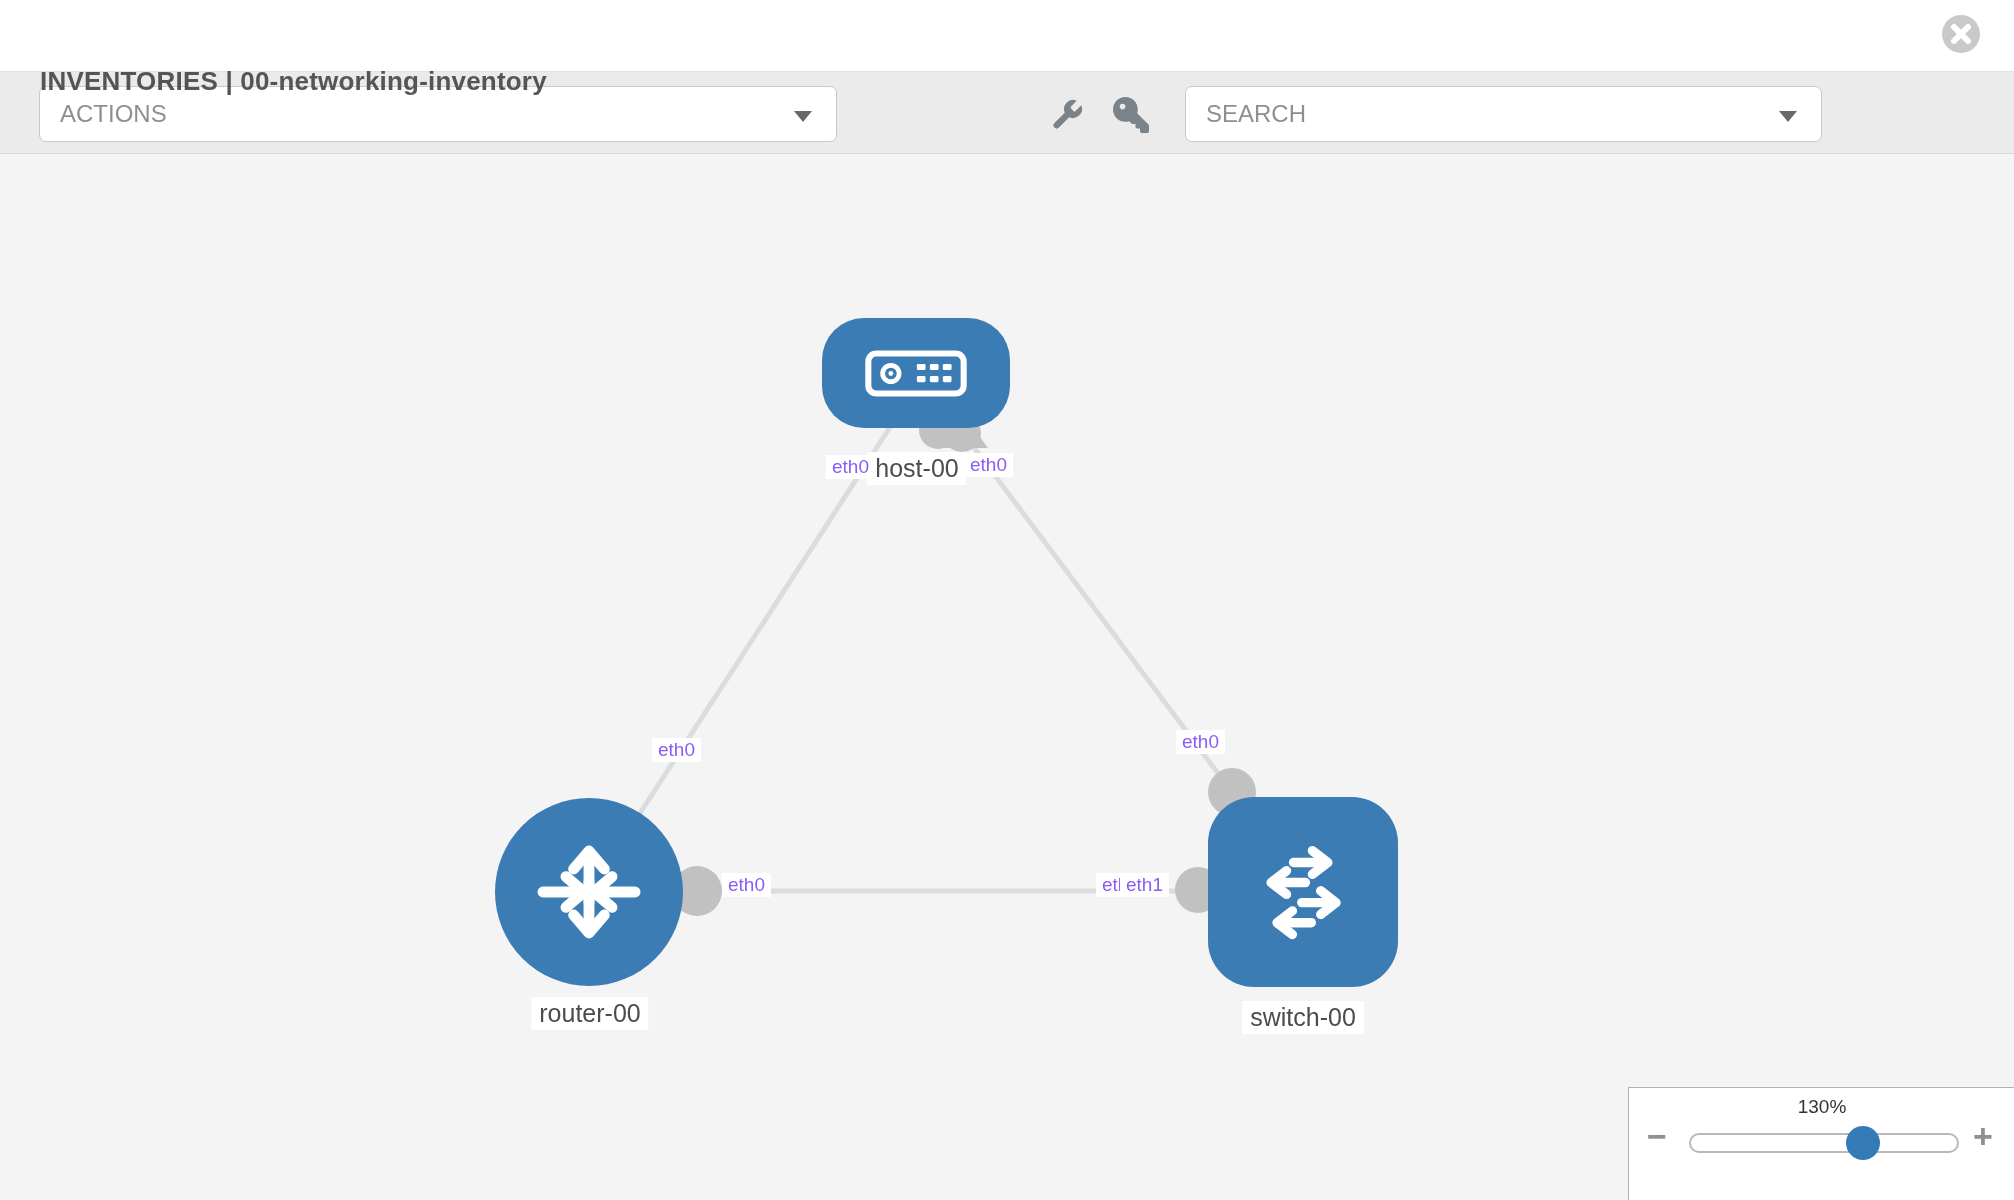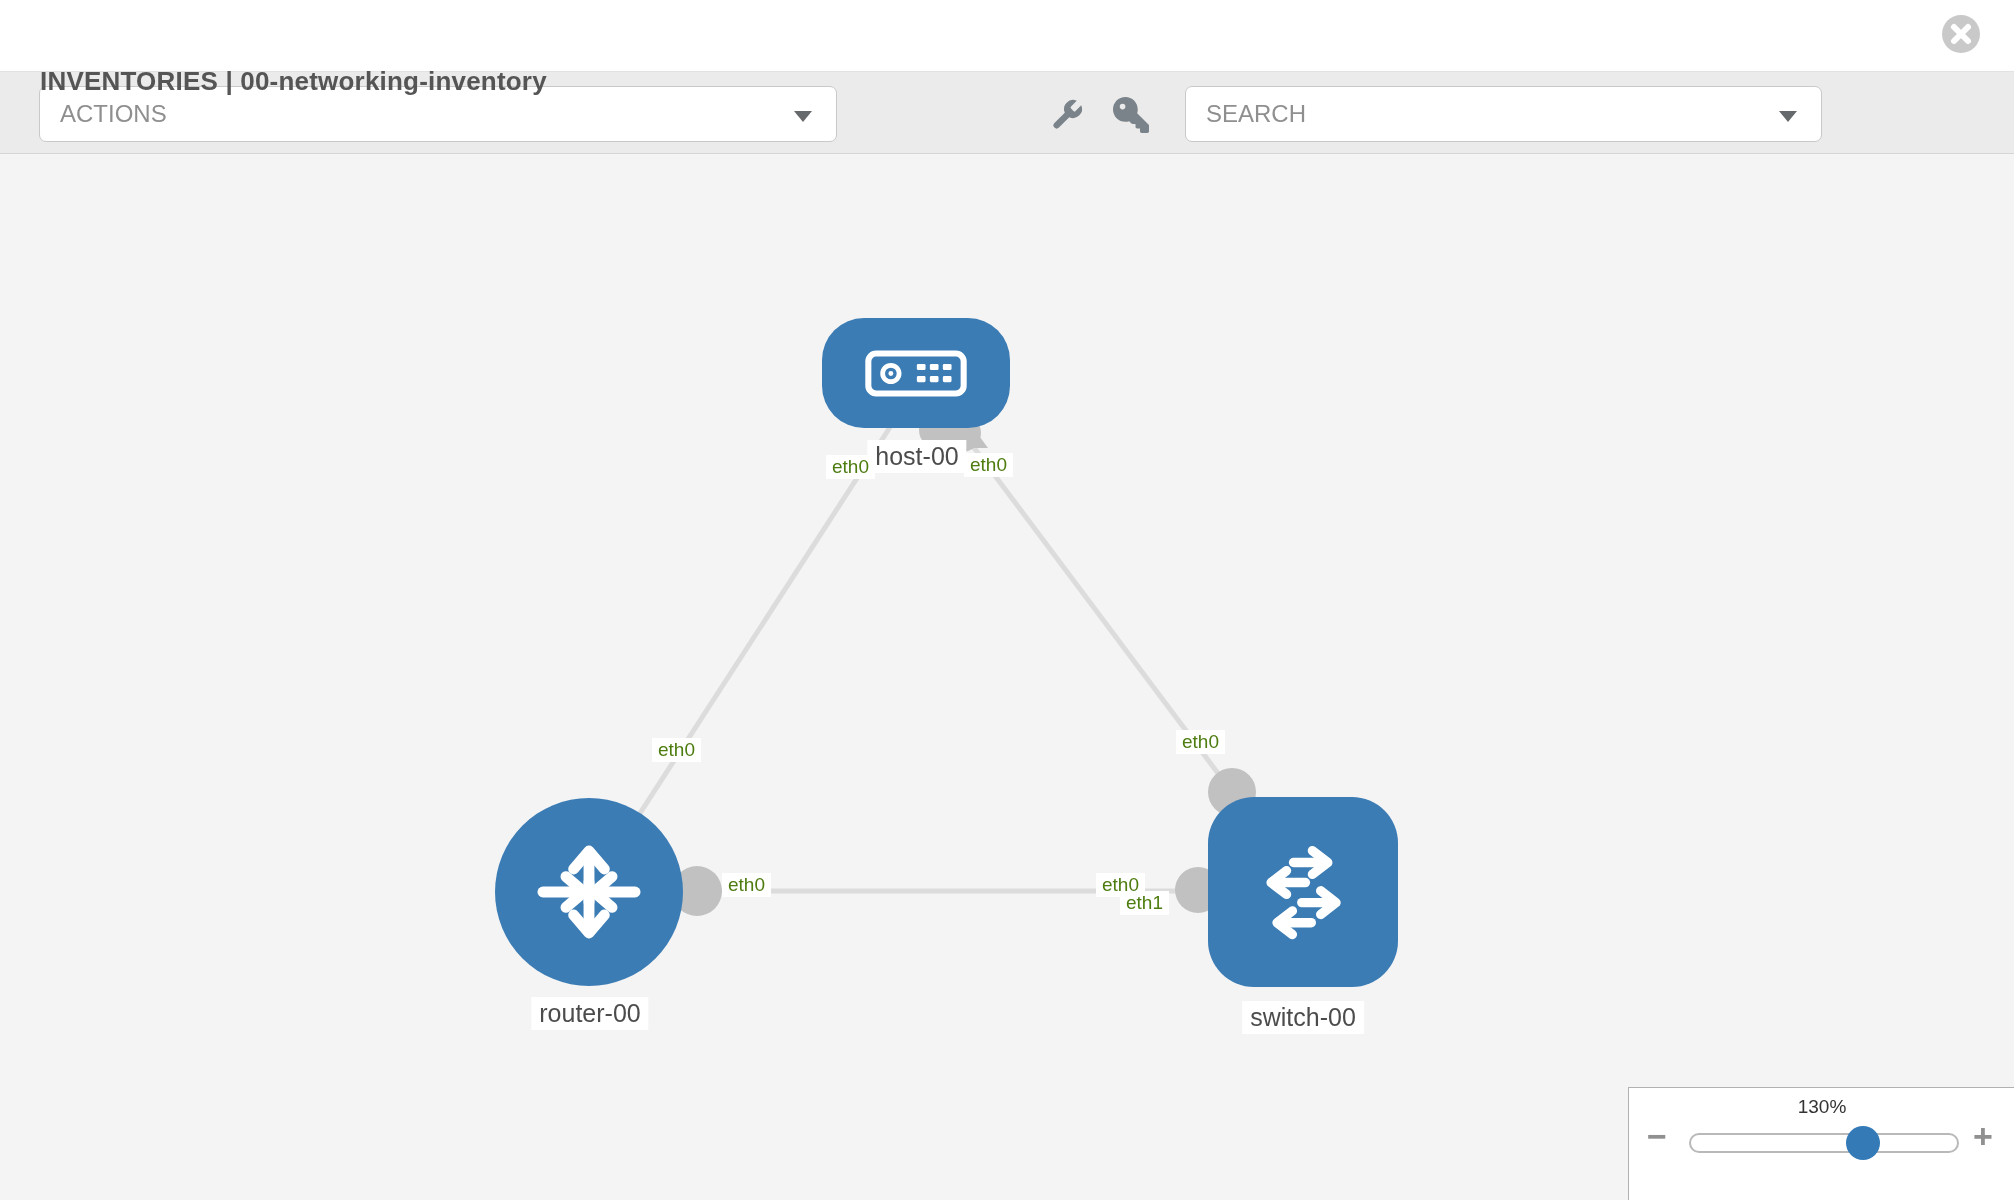--- a/index.html
+++ b/index.html
@@ -64,25 +64,25 @@
   .node-router { left:495px;  top:644px; width:188px; height:188px; border-radius:50%; }
   .node-switch { left:1208px; top:643px; width:190px; height:190px; border-radius:46px; }
   
   .node-label {
     position:absolute; z-index:8; transform:translateX(-50%);
     background:#ffffff; color:#4c4c4c; font-size:25px;
     padding:2px 8px; white-space:nowrap;
   }
   .if-label {
     position:absolute; z-index:8;
-    background:#ffffff; color:#4d7c0f; font-size:19px;
+    background:#ffffff; color:#8b5cf6; font-size:19px;
     padding:1px 6px; white-space:nowrap;
   }
   .if-label.behind { z-index:7; }
-  .if-label.front  { z-index:9;margin-top:18px; }
+  .if-label.front  { z-index:9; }
   
   .zoom-panel {
     position:absolute; left:1628px; top:933px; width:400px; height:280px;
     background:#ffffff; border:1px solid #b1b1b1; z-index:10;
   }
   .zoom-level {
     position:absolute; left:0; top:8px; width:386px; text-align:center;
     font-size:19px; color:#333333;
   }
   .zoom-btn {
@@ -191,21 +191,21 @@
           <path d="M58 15 L71 25 L58 35"></path>
         <path d="M52 42 L31 42"></path>
           <path d="M36 32 L23 42 L36 52"></path>
         <path d="M49 59 L70 59"></path>
           <path d="M65 49 L78 59 L65 69"></path>
         <path d="M57 76 L36 76"></path>
           <path d="M41 66 L28 76 L41 86"></path>
       </svg>
     </div>
 
-    <div class="node-label" style="left:917px; top:286px;">host-00</div>
+    <div class="node-label" style="left:917px; top:298px;">host-00</div>
     <div class="node-label" style="left:590px; top:843px;">router-00</div>
     <div class="node-label" style="left:1303px; top:847px;">switch-00</div>
 
     <div class="if-label" style="left:826px; top:301px;">eth0</div>
     <div class="if-label" style="left:964px; top:299px;">eth0</div>
     <div class="if-label" style="left:652px; top:584px;">eth0</div>
     <div class="if-label" style="left:1176px; top:576px;">eth0</div>
     <div class="if-label" style="left:722px; top:719px;">eth0</div>
     <div class="if-label behind" style="left:1096px; top:719px;">eth0</div>
     <div class="if-label front" style="left:1120px; top:719px;">eth1</div>

